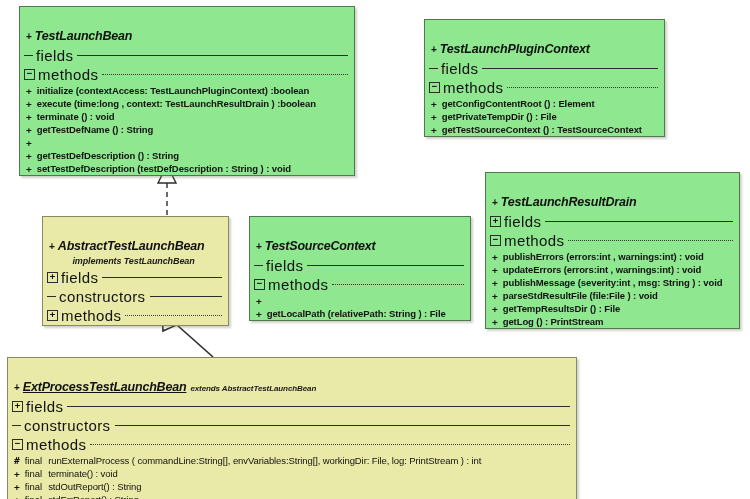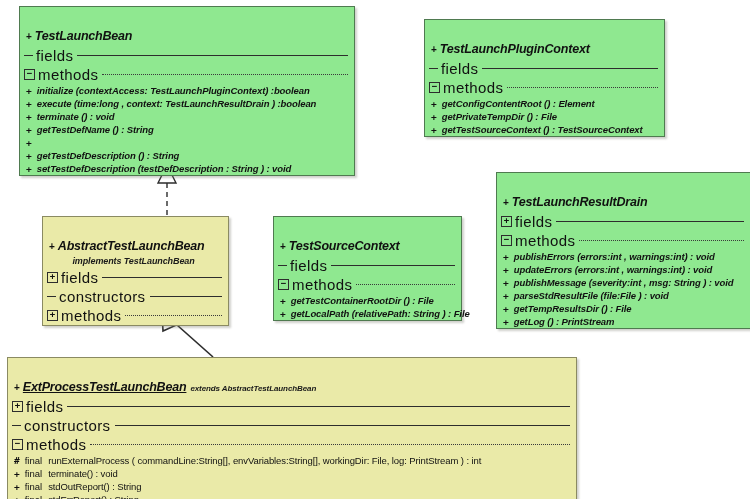--- a/index.html
+++ b/index.html
@@ -124,21 +124,20 @@
     margin-right: 5px;
     font-family: "DejaVu Sans Mono", monospace;
   }
   .m-mod {
     flex: 0 0 auto;
     margin-right: 6px;
     font-size: 9.5px;
   }
   .m-sig {
     flex: 0 0 auto;
-    font-style: italic;
     font-weight: bold;
     font-size: 9.5px;
     letter-spacing: -0.1px;
   }
   .m-sig.plain {
     font-style: normal;
     font-weight: normal;
   }
 
   
@@ -228,21 +227,21 @@
       <div class="member">
         <span class="m-vis">+</span>
         <span class="m-sig">getPrivateTempDir () : File</span>
       </div>
       <div class="member">
         <span class="m-vis">+</span>
         <span class="m-sig">getTestSourceContext () : TestSourceContext</span>
       </div>
     </div>
 
-  <div class="umlbox green" style="left:496px; top:172px; width:255px;">
+  <div class="umlbox green" style="left:485px; top:172px; width:255px;">
       <div class="cls-header"><span class="cls-vis">+</span><span class="cls-name">TestLaunchResultDrain</span></div>
       <div class="sep">
         <span class="sep-toggle">+</span>
         <span class="sep-label">fields</span>
         <span class="sep-line"></span>
       </div>
       <div class="sep">
         <span class="sep-toggle">−</span>
         <span class="sep-label">methods</span>
         <span class="sep-line dotted"></span>
@@ -286,35 +285,34 @@
         <span class="sep-label">constructors</span>
         <span class="sep-line"></span>
       </div>
       <div class="sep">
         <span class="sep-toggle">+</span>
         <span class="sep-label">methods</span>
         <span class="sep-line dotted"></span>
       </div>
     </div>
 
-  <div class="umlbox green" style="left:273px; top:216px; width:189px;">
+  <div class="umlbox green" style="left:249px; top:216px; width:222px;">
       <div class="cls-header"><span class="cls-vis">+</span><span class="cls-name">TestSourceContext</span></div>
       <div class="sep">
         <span class="sep-dash"></span>
         <span class="sep-label">fields</span>
         <span class="sep-line"></span>
       </div>
       <div class="sep">
         <span class="sep-toggle">−</span>
         <span class="sep-label">methods</span>
         <span class="sep-line dotted"></span>
       </div>
       <div class="member">
         <span class="m-vis">+</span>
-        <span class="m-sig">getTestContainerRootDir () : File</span>
       </div>
       <div class="member">
         <span class="m-vis">+</span>
         <span class="m-sig">getLocalPath (relativePath: String ) : File</span>
       </div>
     </div>
 
   <div class="umlbox yellow" style="left:7px; top:357px; width:570px;">
       <div class="cls-header"><span class="cls-vis">+</span><span class="cls-name ul">ExtProcessTestLaunchBean</span><span class="cls-rel">extends AbstractTestLaunchBean</span></div>
       <div class="sep">

